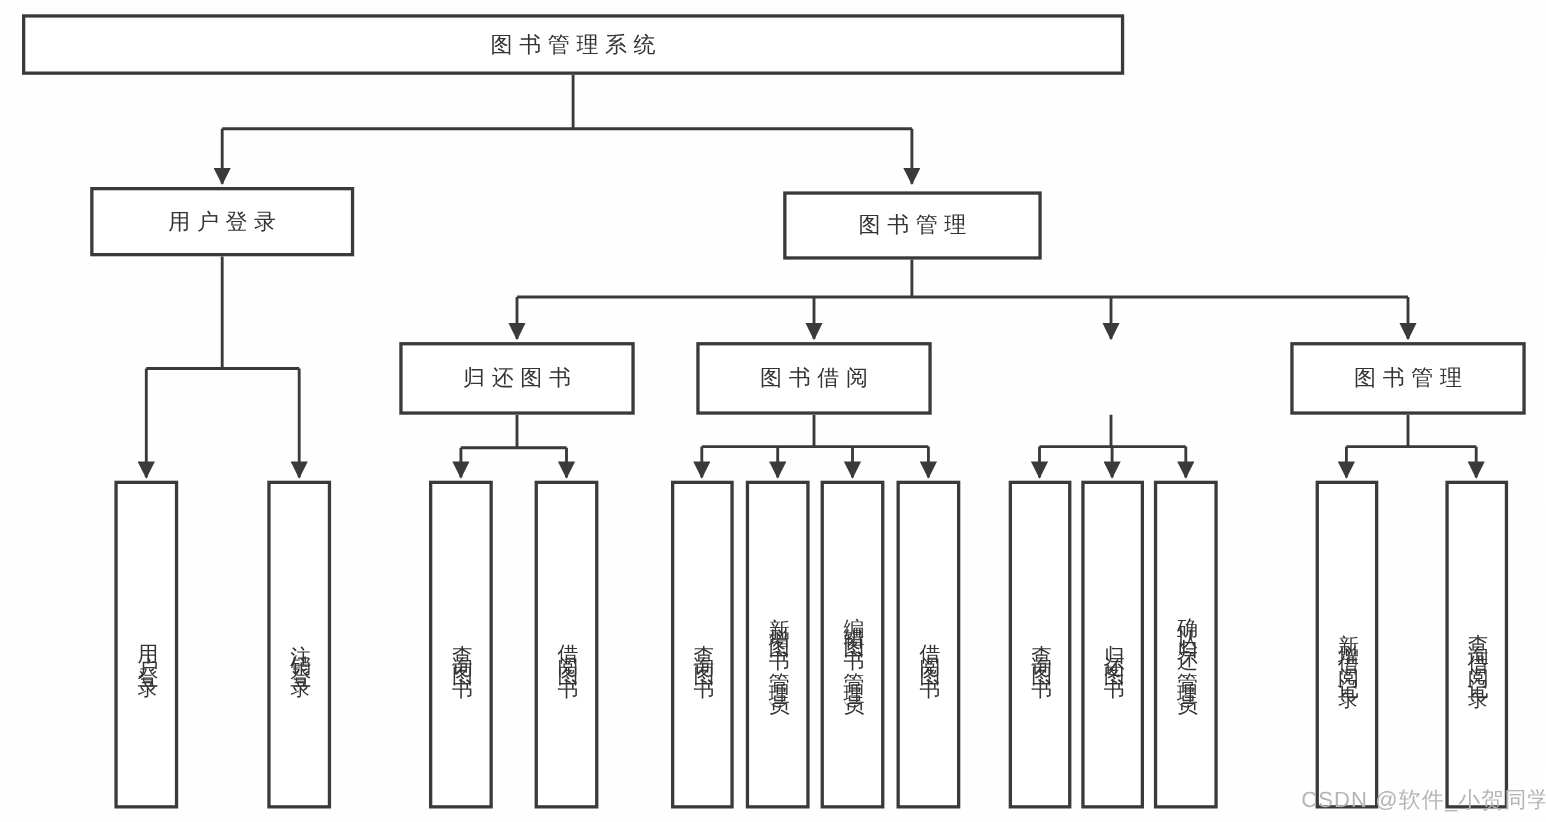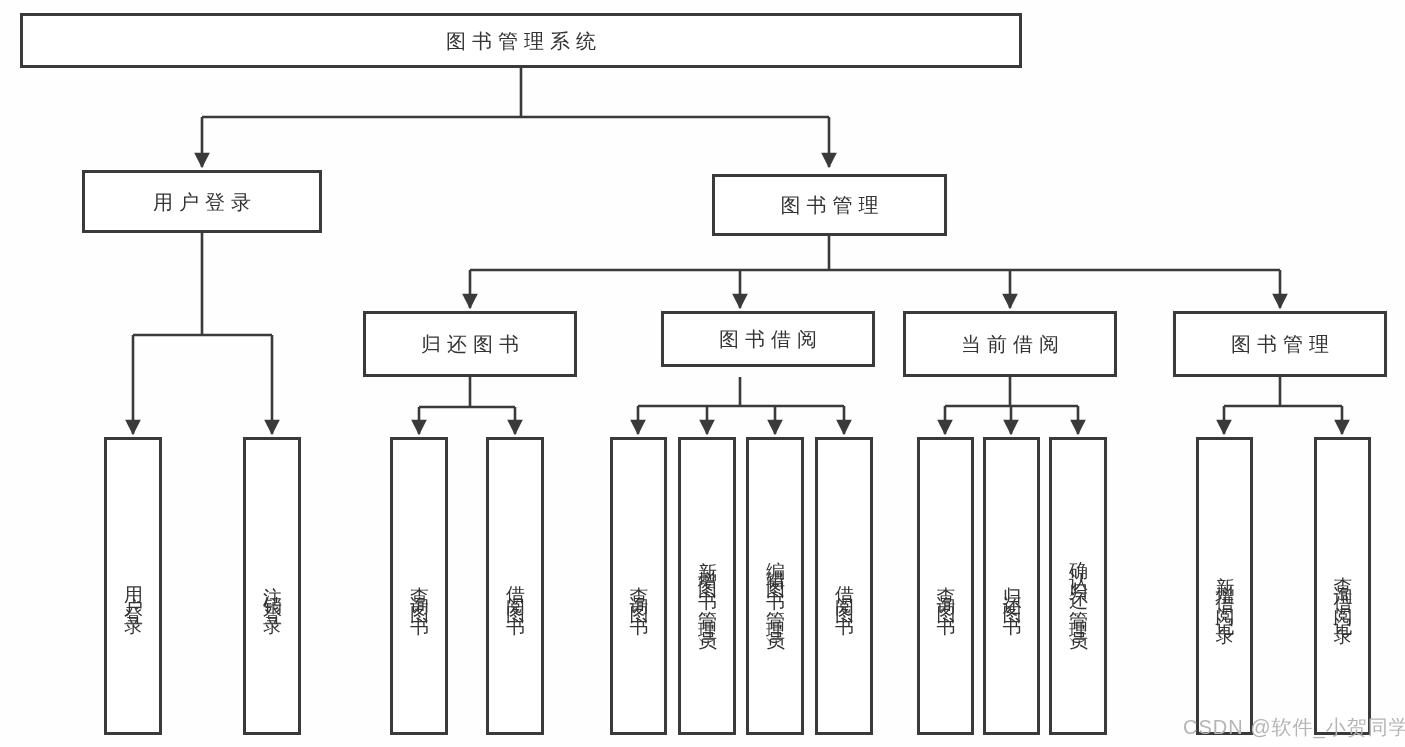--- a/index.html
+++ b/index.html
@@ -98,22 +98,21 @@
       <line x1="1342" y1="406" x2="1342" y2="434" marker-end="url(#arrow)"></line>
     </g>
   </svg>
 
   <div class="box" style="left:20px; top:13px; width:1002px; height:55px;">图书管理系统</div>
 
   <div class="box" style="left:82px; top:170px; width:240px; height:63px;">用户登录</div>
   <div class="box" style="left:712px; top:174px; width:235px; height:62px;">图书管理</div>
 
   <div class="box" style="left:363px; top:311px; width:214px; height:66px;">归还图书</div>
-  <div class="box" style="left:633px; top:311px; width:214px; height:56px;margin-left:28px;">图书借阅</div>
-  <div class="box" style="left:903px; top:311px; width:214px; height:66px;">当前借阅</div>
+  <div class="box" style="left:633px; top:311px; width:214px; height:66px;">图书借阅</div>
   <div class="box" style="left:1173px; top:311px; width:214px; height:66px;">图书管理</div>
 
   <div class="box vbox" style="left:104px; top:437px; width:58px; height:298px;">用户登录</div>
   <div class="box vbox" style="left:243px; top:437px; width:58px; height:298px;">注销登录</div>
 
   <div class="box vbox" style="left:390px; top:437px; width:58px; height:298px;">查询图书</div>
   <div class="box vbox" style="left:486px; top:437px; width:58px; height:298px;">借阅图书</div>
 
   <div class="box vbox" style="left:610px; top:437px; width:57px; height:298px;">查询图书</div>
   <div class="box vbox" style="left:678px; top:437px; width:58px; height:298px;">新增图书（管理员）</div>

